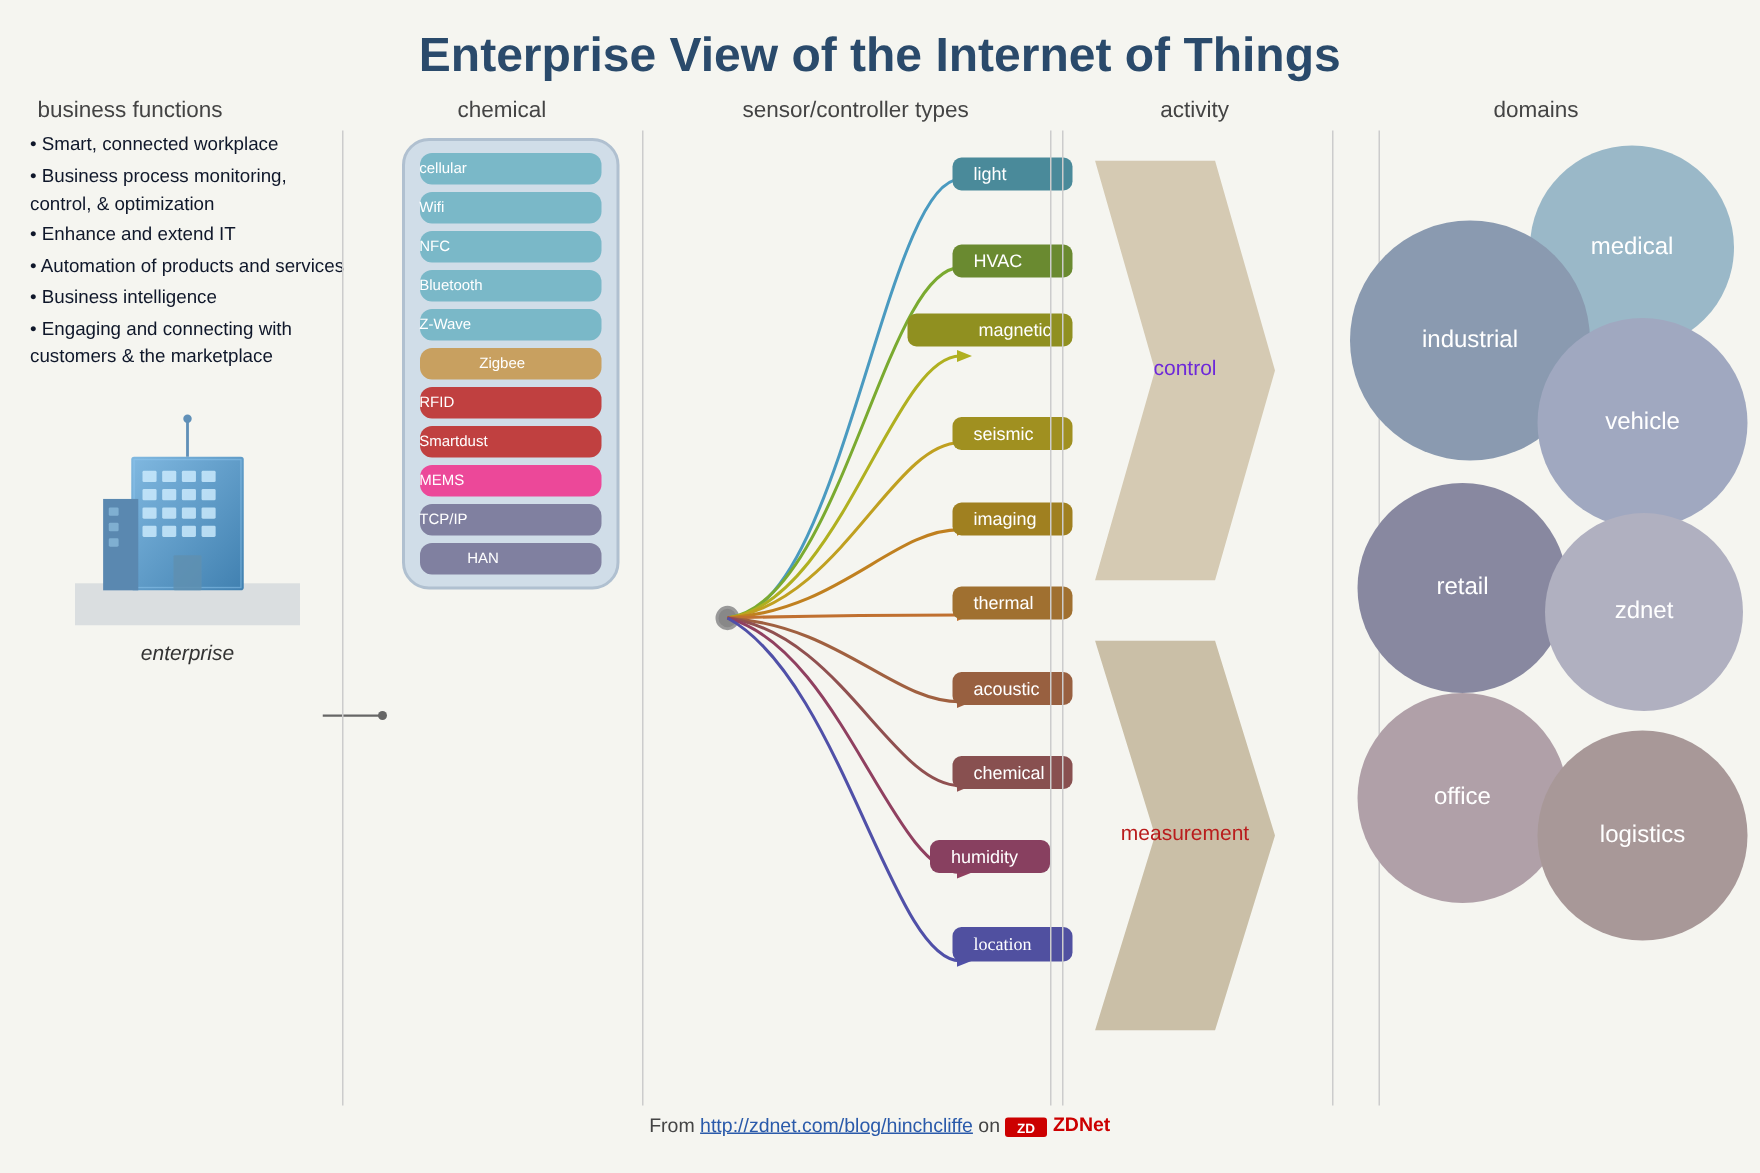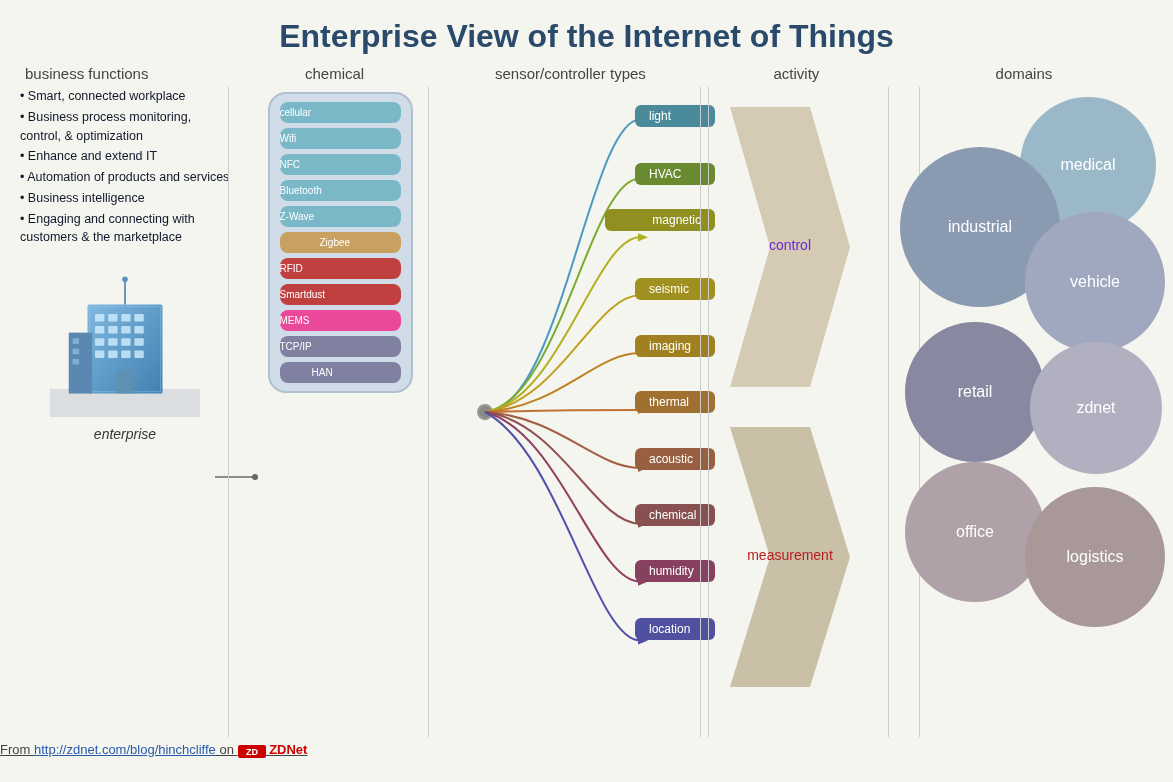--- a/index.html
+++ b/index.html
@@ -134,21 +134,21 @@
     }
     .s-light { background: #4a8a9a; top: 0; }
     .s-hvac { background: #6a8a30; }
     .s-magnetic { background: #909020; }
     .s-seismic { background: #a09020; }
     .s-imaging { background: #a08020; }
     .s-thermal { background: #a07030; }
     .s-acoustic { background: #986040; }
     .s-chemical { background: #885050; }
     .s-humidity { background: #884060; }
-    .s-location { background: #5050a0; }
+    .s-location { background: #5050a0; font-family: Liberation Serif, serif; }
 
     
     .activity-col {
       width: 180px;
       flex-shrink: 0;
       position: relative;
       display: flex;
       flex-direction: column;
       align-items: center;
     }
@@ -165,24 +165,24 @@
       display: flex;
       align-items: center;
       justify-content: center;
       font-size: 16px;
       color: white;
       font-weight: 500;
       position: absolute;
     }
 
     .footer {
+      text-align: center;
       font-size: 13px;
       color: #444;
       padding: 5px 0;
-      text-decoration: underline;
     }
     .footer a {
       color: #2a5aaa;
     }
     .footer .zdnet {
       color: #cc0000;
       font-weight: bold;
     }
   </style>
 </head>
@@ -326,21 +326,21 @@
 
     <div style="position:absolute; right:5px; top:0; display:flex; flex-direction:column; gap:3px;" id="sensor-labels"></div>
   <div class="sensor-item s-light" style="position: absolute; right: 5px; top: 18px; min-width: 80px;">light</div>
       <div class="sensor-item s-hvac" style="position: absolute; right: 5px; top: 76px; min-width: 80px;">HVAC</div>
       <div class="sensor-item s-magnetic" style="position: absolute; right: 5px; top: 122px; min-width: 80px; padding-left: 47px;">magnetic</div>
       <div class="sensor-item s-seismic" style="position: absolute; right: 5px; top: 191px; min-width: 80px;">seismic</div>
       <div class="sensor-item s-imaging" style="position: absolute; right: 5px; top: 248px; min-width: 80px;">imaging</div>
       <div class="sensor-item s-thermal" style="position: absolute; right: 5px; top: 304px; min-width: 80px;">thermal</div>
       <div class="sensor-item s-acoustic" style="position: absolute; right: 5px; top: 361px; min-width: 80px;">acoustic</div>
       <div class="sensor-item s-chemical" style="position: absolute; right: 5px; top: 417px; min-width: 80px;">chemical</div>
-      <div class="sensor-item s-humidity" style="position: absolute; right: 5px; top: 473px; min-width: 80px;">humidity</div>
+      <div class="sensor-item s-humidity" style="position: absolute; right: 20px; top: 473px; min-width: 80px;">humidity</div>
       <div class="sensor-item s-location" style="position: absolute; right: 5px; top: 531px; min-width: 80px;">location</div>
     </div>
 
   <div class="activity-col" style="position:relative;">
 
     <svg style="position:absolute;left:10px;top:20px;width:120px;height:280px;" viewBox="0 0 120 280">
       <polygon points="0,0 80,0 120,140 80,280 0,280 40,140" fill="#c8b898" opacity="0.7"></polygon>
     </svg>
 
     <svg style="position:absolute;left:10px;top:340px;width:120px;height:260px;" viewBox="0 0 120 260">

